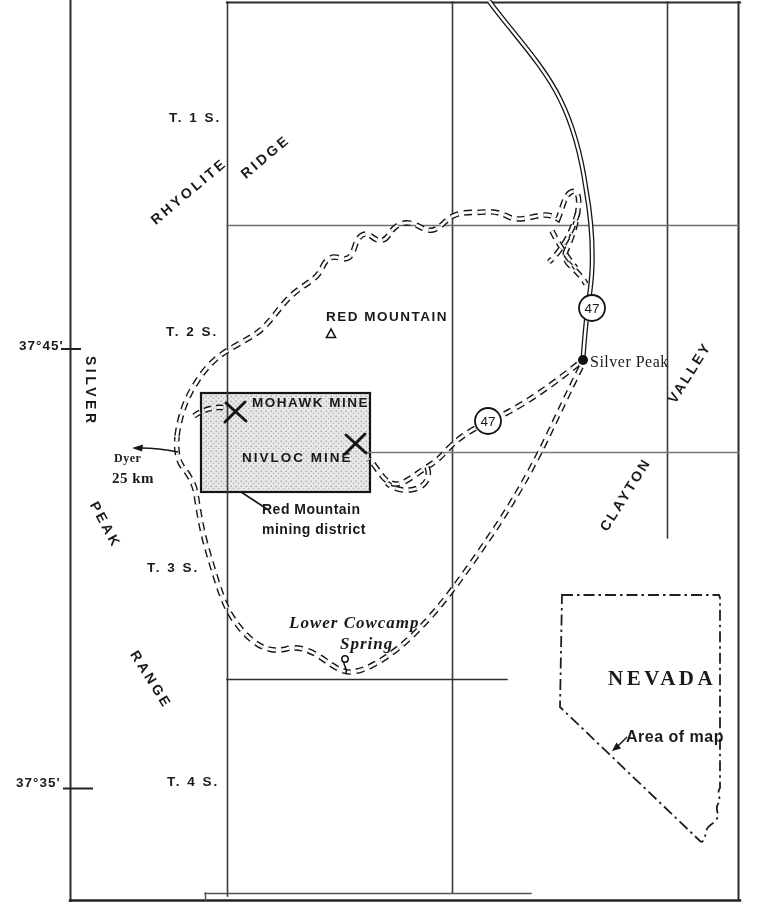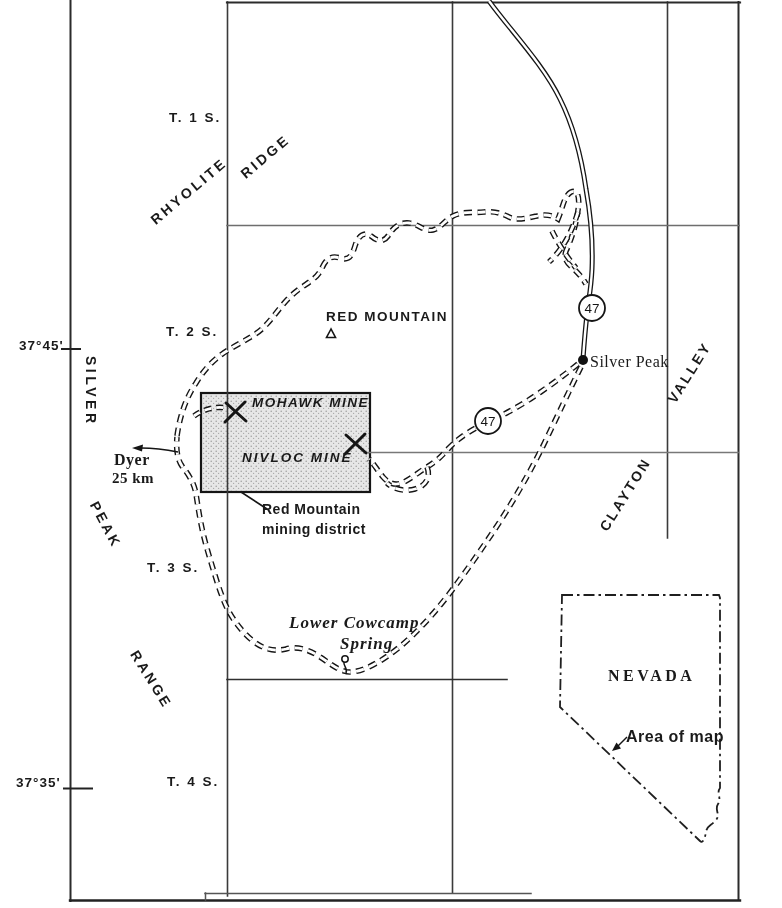--- a/index.html
+++ b/index.html
@@ -8,21 +8,21 @@
     font-family:"Liberation Sans", sans-serif; color:#1a1a1a; overflow:hidden;
   }
   .map-root svg { position:absolute; left:0; top:0; }
   .lbl {
     position:absolute; white-space:nowrap; color:#1a1a1a;
     font-family:"Liberation Sans", sans-serif; font-weight:bold;
     font-size:13.5px; letter-spacing:2px; line-height:1;
   }
   .geo  { font-size:14px; letter-spacing:3px; }
   .rot  { transform-origin:0 0; }
-  .mine { font-style:italic; font-size:13.5px; letter-spacing:1.5px; }
+  .mine { font-size:13.5px; letter-spacing:1.5px; }
   .serif{ font-family:"Liberation Serif","DejaVu Serif",serif; font-weight:bold; letter-spacing:0.5px; }
   .serif-reg { font-family:"Liberation Serif","DejaVu Serif",serif; font-weight:normal; letter-spacing:0.5px; }
   .cowcamp { font-family:"Liberation Serif","DejaVu Serif",serif; font-weight:bold; font-style:italic; font-size:17px; letter-spacing:1px;margin-left:24px; }
   .small-note { font-size:16px; letter-spacing:0.5px; }
 </style>
 </head>
 <body>
 
 <div class="map-root">
 
@@ -130,27 +130,27 @@
   <div class="lbl geo rot" style="left:140px; top:648px; transform:rotate(58deg);">RANGE</div>
 
   <div class="lbl geo rot" style="left:597px; top:526px; transform:rotate(-58deg); letter-spacing:2.5px;">CLAYTON</div>
   <div class="lbl geo rot" style="left:665px; top:398px; transform:rotate(-58deg); letter-spacing:2.5px;">VALLEY</div>
 
   <div class="lbl" style="left:326px; top:310px; letter-spacing:1.5px;">RED MOUNTAIN</div>
 
   <div class="lbl mine" style="left:252px; top:396px;">MOHAWK MINE</div>
   <div class="lbl mine" style="left:242px; top:451px; letter-spacing:2px;">NIVLOC MINE</div>
 
-  <div class="lbl serif" style="left:114px; top:452px; font-size:16px;">Dyer</div>
+  <div class="lbl serif" style="left:114px; top:452px; font-size:12px;">Dyer</div>
   <div class="lbl serif" style="left:112px; top:471px; font-size:15px;">25 km</div>
 
   <div class="lbl" style="left:262px; top:502px; font-size:14px; letter-spacing:0.5px;">Red Mountain</div>
   <div class="lbl" style="left:262px; top:522px; font-size:14px; letter-spacing:0.5px;">mining district</div>
 
   <div class="lbl serif-reg" style="left:590px; top:354px; font-size:16px;">Silver Peak</div>
 
   <div class="lbl cowcamp" style="left:265px; top:614px;">Lower Cowcamp</div>
   <div class="lbl cowcamp" style="left:316px; top:635px;">Spring</div>
 
-  <div class="lbl serif" style="left:608px; top:668px; font-size:16px; letter-spacing:3.5px;">NEVADA</div>
+  <div class="lbl serif" style="left:608px; top:668px; font-size:21px; letter-spacing:3.5px;">NEVADA</div>
   <div class="lbl small-note" style="left:626px; top:729px;">Area of map</div>
 
 </div>
 
 </body></html>

